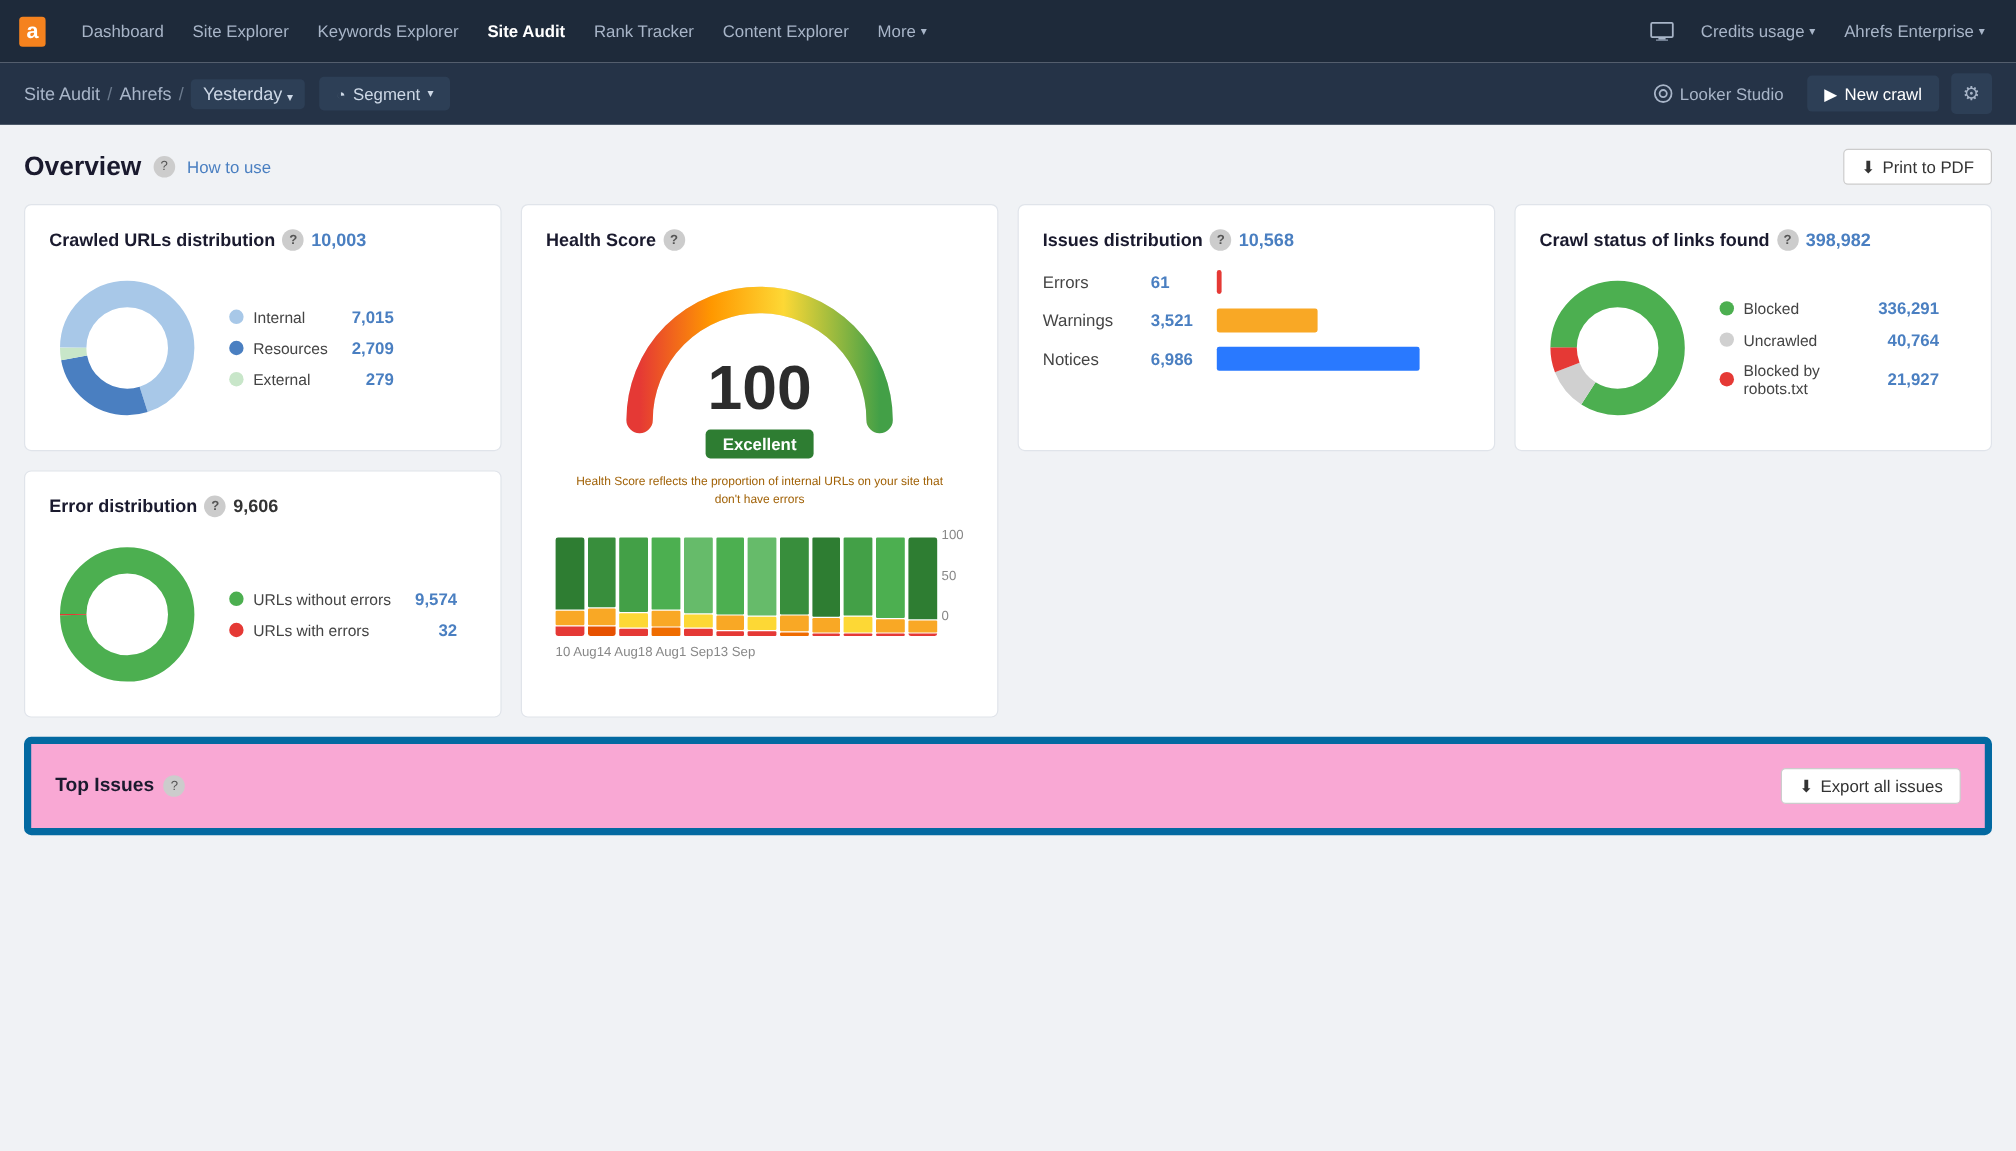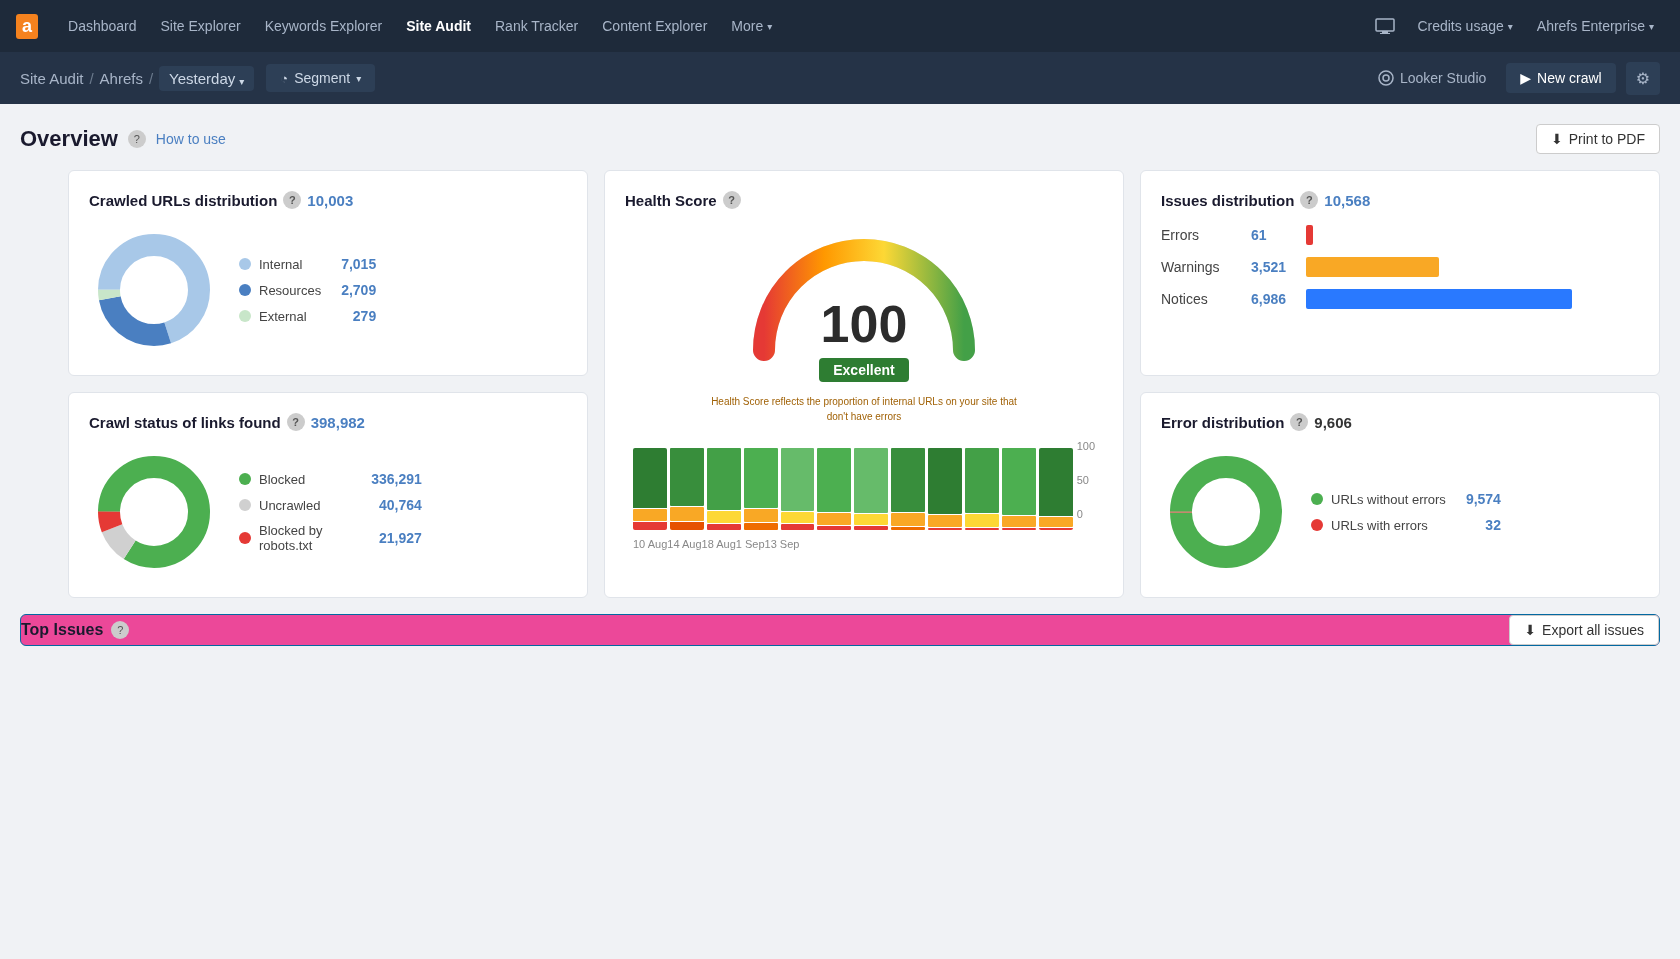--- a/index.html
+++ b/index.html
@@ -107,23 +107,22 @@
     }
     .print-btn {
       border: 1px solid #ccc; background: white; padding: 6px 14px;
       border-radius: 4px; cursor: pointer; display: flex; align-items: center; gap: 6px;
       font-size: 14px; color: #333;
     }
 
     
     .cards-grid {
       display: grid;
-      grid-template-columns: 1fr 1fr 1fr;
+      grid-template-columns: 1fr 1fr 1fr 1fr;
       gap: 16px;
-      margin-left: 48px;
     }
     .card {
       background: white; border-radius: 6px; padding: 20px;
       border: 1px solid #e0e4ea;
     }
     .card-title {
       font-size: 15px; font-weight: 600; color: #1a1a2e;
       display: flex; align-items: center; gap: 6px; margin-bottom: 16px;
     }
     .card-title .count { color: #4a7fc1; font-weight: 600; }
@@ -182,22 +181,22 @@
       color: #888; font-size: 11px; margin-top: 4px;
     }
     .chart-right-labels {
       display: flex; flex-direction: column; justify-content: space-between;
       color: #888; font-size: 11px; padding-left: 4px;
     }
     .history-row { display: flex; }
 
     
     .top-issues-card {
-      background: #ec4899; border-radius: 6px; 
-      border: 1px solid #0369a1; margin-top: 16px;
+      background: #f9a8d4; border-radius: 6px; padding: 20px;
+      border: 6px solid #0369a1; margin-top: 16px;
     }
     .top-issues-header {
       display: flex; align-items: center; justify-content: space-between;
     }
 
     .dropdown-arrow { font-size: 10px; }
   </style>
 </head>
 <body>
 

